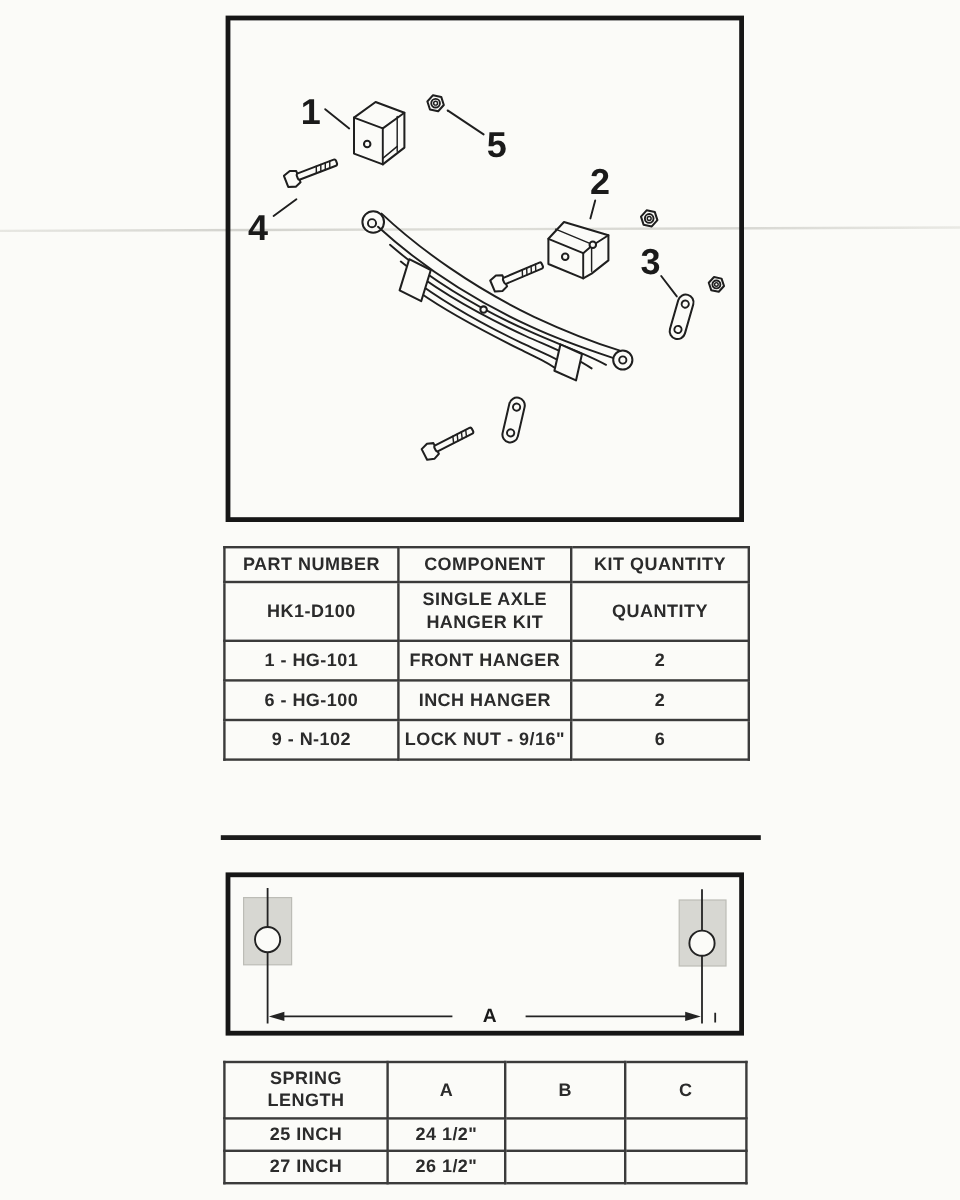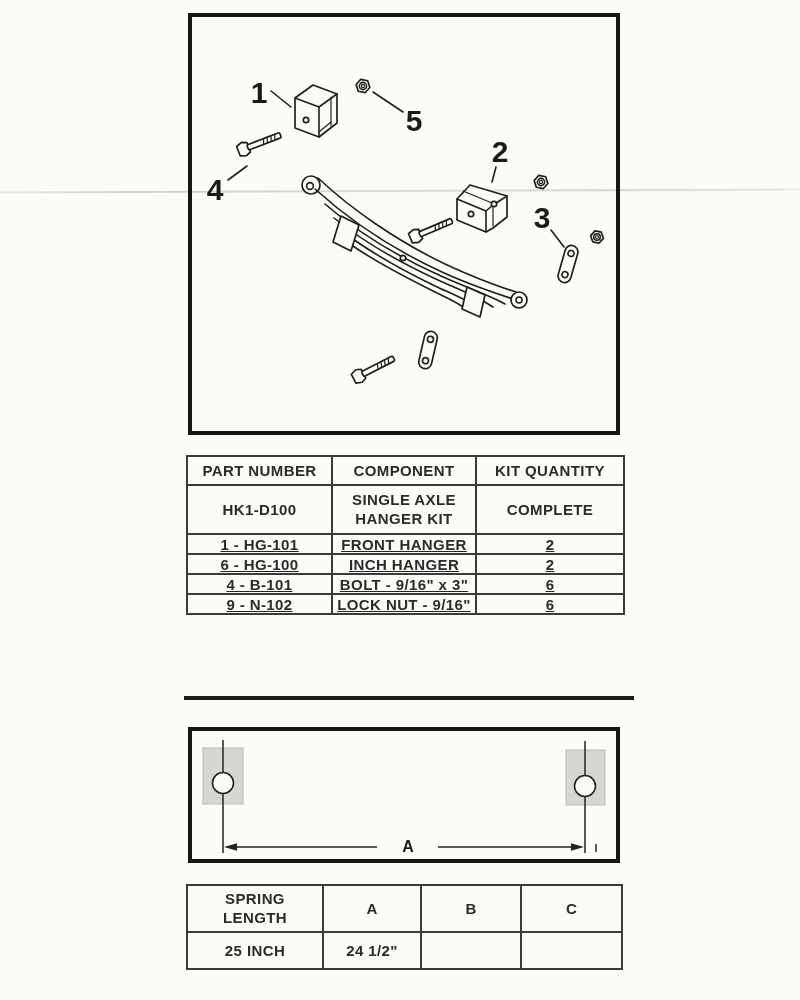--- a/index.html
+++ b/index.html
@@ -32,25 +32,25 @@
   td {
     border:2px solid #3b3b3b; text-align:center; vertical-align:middle;
     font-weight:bold; font-size:15px; letter-spacing:0.4px; color:#2b2b2b;
     padding:0 2px; overflow:hidden;
   }
   .pre { white-space:pre-line; line-height:1.25; }
 
   .parts-table { position:absolute; left:186px; top:455px; width:437px; }
   .parts-table tr.h-row   { height:29px; }
   .parts-table tr.tall-row{ height:49px;margin-left:42px; }
-  .parts-table tr.item-row{ height:20px;text-decoration:underline; }
+  .parts-table tr.item-row{ height:33px; }
 
   .spring-table { position:absolute; left:186px; top:884px; width:435px;border-radius:11px; }
   .spring-table tr.h-row  { height:47px; }
-  .spring-table tr.d-row  { height:37px; }
+  .spring-table tr.d-row  { height:27px; }
 
   
   .ink  { stroke:#1f1f1f; fill:none; stroke-width:1.6; stroke-linecap:round; stroke-linejoin:round; }
   .part { stroke:#1f1f1f; fill:#fbfbf8; stroke-width:1.7; stroke-linejoin:round; }
   .thin { stroke:#1f1f1f; fill:none; stroke-width:1.2; stroke-linecap:round; }
   .callout { font:bold 30px "Liberation Sans", sans-serif; fill:#1a1a1a; text-anchor:middle; }
   .dimlabel { font:bold 16px "Liberation Sans", sans-serif; fill:#1a1a1a; text-anchor:middle; }
   .pad  { fill:#d7d7d2; stroke:#bcbcb6; stroke-width:1; }
   .dimline { stroke:#232323; fill:none; stroke-width:1.5; }
   .arrow { fill:#232323; stroke:none; }
@@ -175,36 +175,31 @@
     <tbody>
       <tr class="h-row">
         <td>PART NUMBER</td>
         <td>COMPONENT</td>
         <td>KIT QUANTITY</td>
       </tr>
       <tr class="tall-row">
         <td>HK1-D100</td>
         <td class="pre">SINGLE AXLE
 HANGER KIT</td>
-        <td>COMPLETE</td>
+        <td>QUANTITY</td>
       </tr>
       <tr class="item-row">
         <td>1 - HG-101</td>
         <td>FRONT HANGER</td>
         <td>2</td>
       </tr>
       <tr class="item-row">
         <td>6 - HG-100</td>
         <td>INCH HANGER</td>
         <td>2</td>
-      </tr>
-      <tr class="item-row">
-        <td>4 - B-101</td>
-        <td>BOLT - 9/16" x 3"</td>
-        <td>6</td>
       </tr>
       <tr class="item-row">
         <td>9 - N-102</td>
         <td>LOCK NUT - 9/16"</td>
         <td>6</td>
       </tr>
     </tbody>
   </table>
 
   <div class="divider"></div>
@@ -242,16 +237,22 @@
         <td>A</td>
         <td>B</td>
         <td>C</td>
       </tr>
       <tr class="d-row">
         <td>25 INCH</td>
         <td>24 1/2"</td>
         <td></td>
         <td></td>
       </tr>
+      <tr class="d-row">
+        <td>27 INCH</td>
+        <td>26 1/2"</td>
+        <td></td>
+        <td></td>
+      </tr>
     </tbody>
   </table>
 
 </div>
 
 </body></html>

